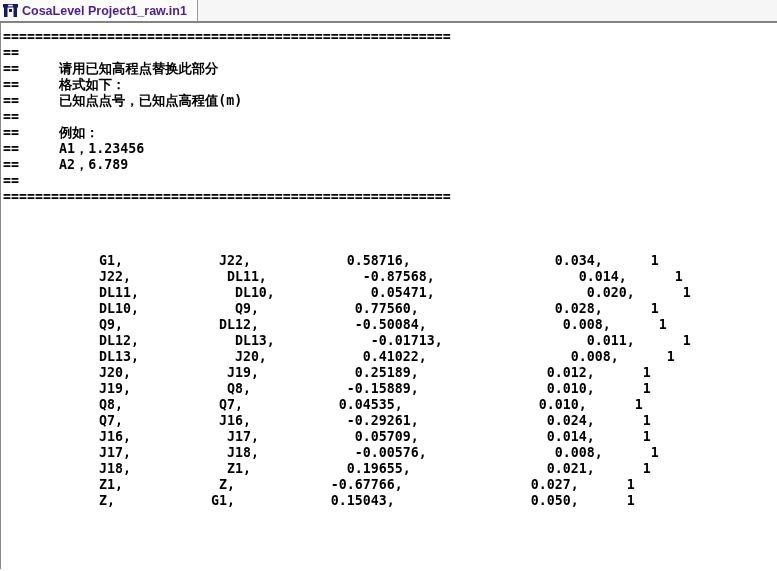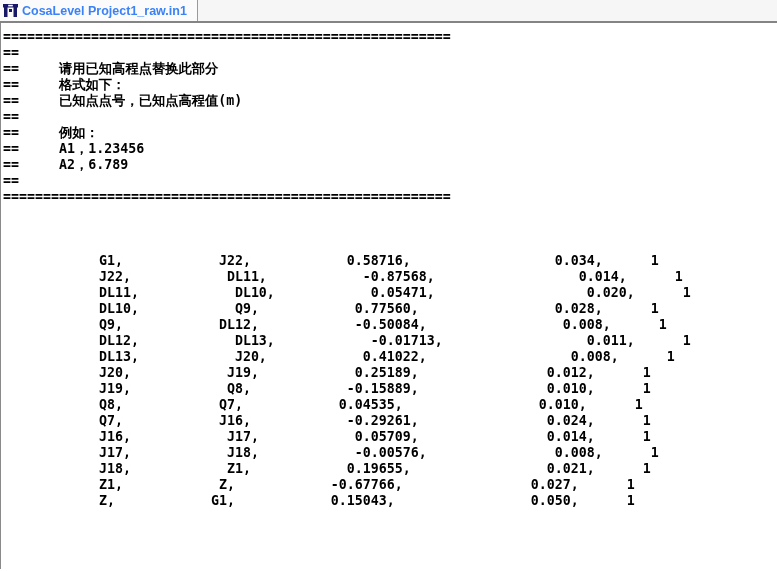--- a/index.html
+++ b/index.html
@@ -22,21 +22,21 @@
     padding: 0 10px 0 3px;
     background: #fbfbfb;
     border-right: 1px solid #9a9a9a;
     cursor: default;
   }
   .tab-icon { width: 15px; height: 15px; margin-right: 4px; flex: 0 0 auto; }
   .tab-label {
     font-family: "Liberation Sans", sans-serif;
     font-size: 12.5px;
     font-weight: 700;
-    color: #3b82f6;
+    color: #4c1d95;
     white-space: nowrap;
   }
   .editor {
     height: 546px;
     background: #ffffff;
     border-left: 1px solid #8a8a8a;
     overflow: hidden;
   }
   .editor pre {
     margin: 0;

